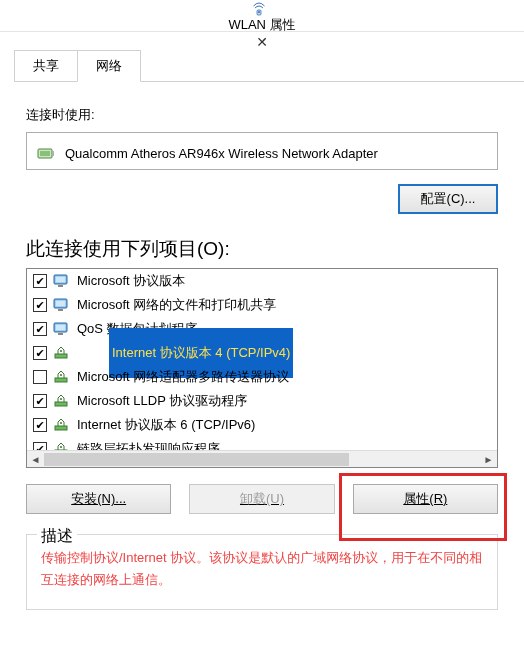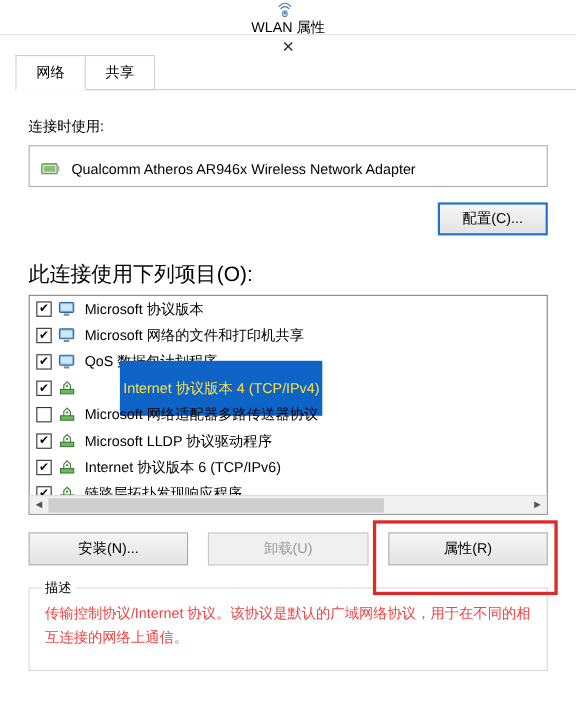--- a/index.html
+++ b/index.html
@@ -165,40 +165,41 @@
   .hscroll-thumb {
     position: absolute; left: 0; top: 2px;
     width: 70%; height: 13px;
     background: #cfcfcf;
   }
   .buttons-row {
     display: flex;
     gap: 18px;
     justify-content: space-between;
     margin-top: 16px;
+    text-decoration: underline;
   }
   .buttons-row .btn { flex: 1; min-width: 0; }
   .red-highlight {
     position: absolute;
     border: 3px solid #dc2a2a;
     pointer-events: none;
   }
   .red-box-1 { left: 339px; top: 473px; width: 168px; height: 68px; }
   .fieldset {
     margin-top: 20px;
     border: 1px solid #d8d8d8;
     padding: 12px 14px 18px 14px;
     position: relative;
   }
   .fieldset-legend {
     position: absolute;
     top: -9px; left: 10px;
     background: #fff;
     padding: 0 4px;
-    font-size: 12px;
+    font-size: 16px;
   }
   .desc-text {
     font-size: 13px;
     line-height: 1.7;
     color: #ef4444;
   }
 </style>
 </head>
 <body>
 
@@ -209,22 +210,22 @@
       <path d="M3 8 Q7 4 11 8" fill="none" stroke="#3b76b5" stroke-width="1"></path>
       <path d="M1.5 6 Q7 0 12.5 6" fill="none" stroke="#3b76b5" stroke-width="1"></path>
       <circle cx="7" cy="12" r="1" fill="#3b76b5"></circle>
     </svg>
   </span>
   <span class="titlebar-title">WLAN 属性</span>
   <span class="titlebar-close">✕</span>
 </div>
 
 <div class="tabstrip">
+  <div class="tab">共享</div>
   <div class="tab active">网络</div>
-  <div class="tab">共享</div>
   <div class="tab-underline"></div>
 </div>
 
 <div class="content">
 
   <div class="label-block">连接时使用:</div>
 
   <div class="adapter-box">
     <span class="adapter-icn">
       <svg width="18" height="16" viewBox="0 0 18 16">

